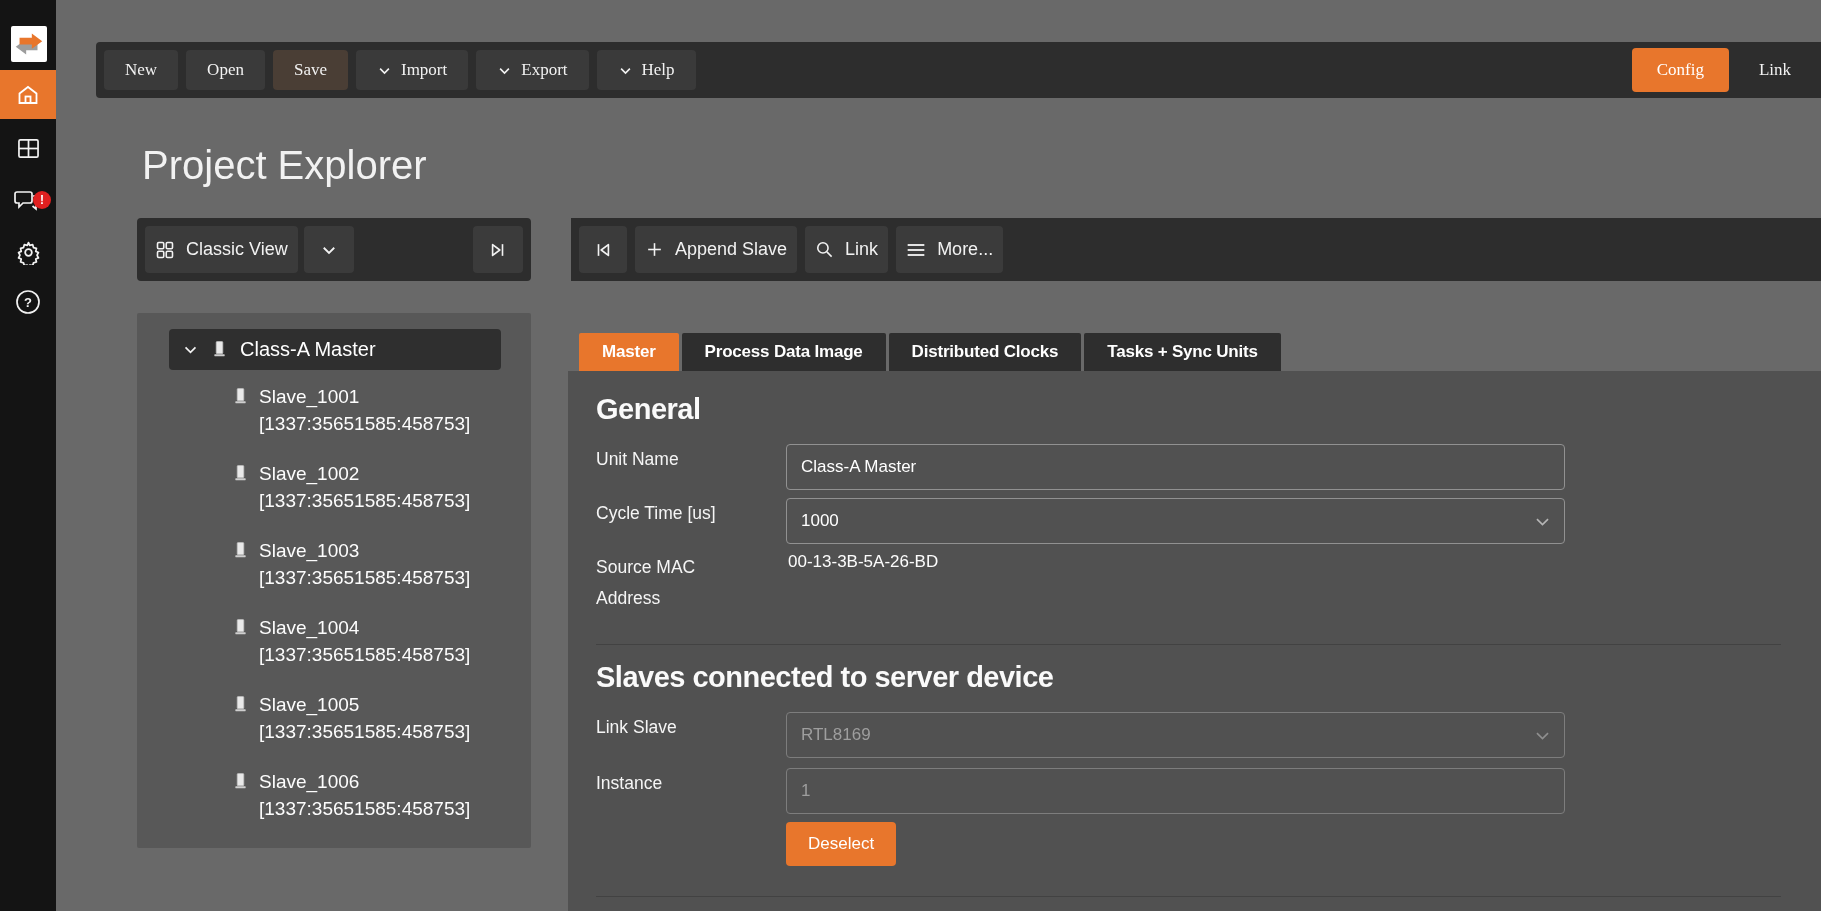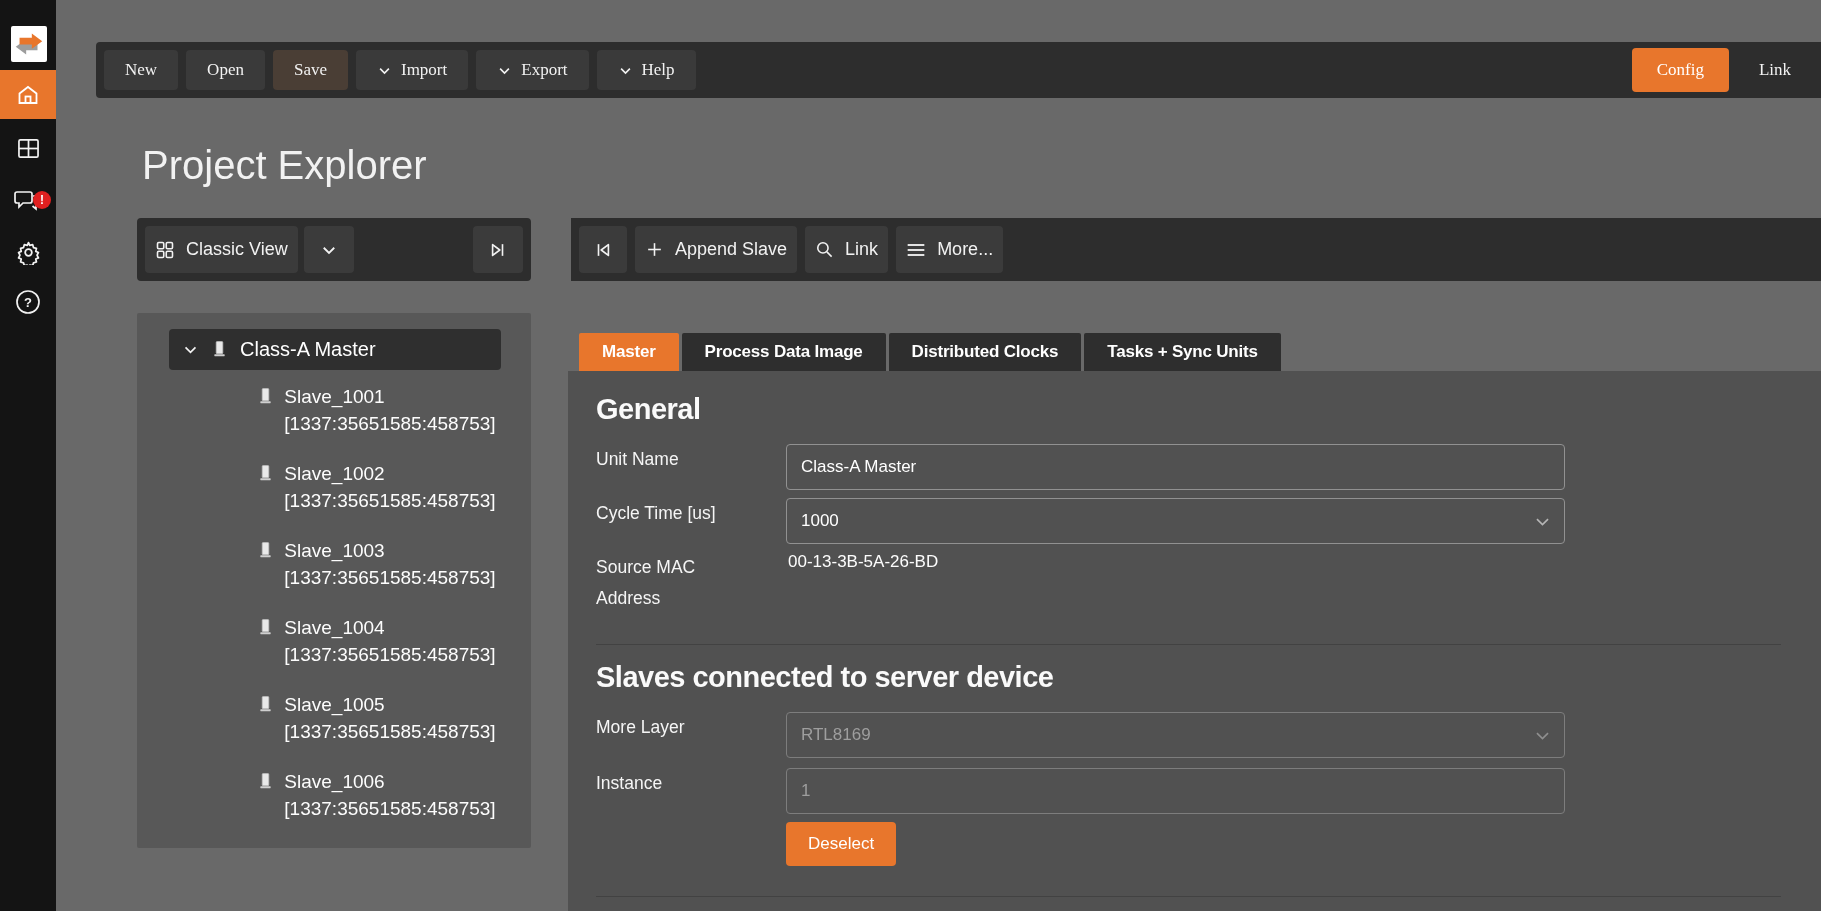--- a/index.html
+++ b/index.html
@@ -41,21 +41,21 @@
                   display:flex; align-items:center; gap:6px; padding:0 8px; }
   .panel-btn { height:47px; background:#3b3b3b; border:none; border-radius:4px; color:#f2f2f2; font-size:18px;
                display:flex; align-items:center; justify-content:center; gap:11px; padding:0 10px; cursor:pointer; font-family:inherit; }
   .panel-btn.icon-only { width:50px; padding:0; }
   .push-right { margin-left:auto; }
 
   .tree-panel { position:absolute; left:137px; top:313px; width:394px; height:535px; background:#585858; border-radius:2px; }
   .master-row { position:absolute; left:32px; top:16px; width:332px; height:41px; background:#2f2f2f; border-radius:4px;
                 display:flex; align-items:center; gap:13px; padding:0 13px; font-size:20px; cursor:pointer; }
   .tree-items { position:absolute; left:96px; top:70px; right:10px; }
-  .tree-item { display:flex; gap:11px; margin-bottom:23px; cursor:pointer;justify-content:center; }
+  .tree-item { display:flex; gap:11px; margin-bottom:23px; cursor:pointer; }
   .tree-item .txt { font-size:19px; line-height:27px; color:#fdfdfd; }
   .dev-icon { margin-top:4px; flex-shrink:0; }
 
   
   .right-toolbar { position:absolute; left:571px; top:218px; right:0; height:63px; background:#2d2d2d;
                    display:flex; align-items:center; gap:8px; padding:0 8px; }
   .right-toolbar .panel-btn.icon-only { width:48px; }
 
   
   .tabs { position:absolute; left:579px; top:333px; display:flex; gap:3px; z-index:2; }
@@ -333,21 +333,21 @@
   <div class="form-row" style="margin-top:6px">
     <div class="form-label"><span>Source MAC Address</span></div>
     <div class="static-value">00-13-3B-5A-26-BD</div>
   </div>
 
   <hr class="divider">
 
   <h2 class="section-heading mt16">Slaves connected to server device</h2>
 
   <div class="form-row" style="margin-bottom:10px">
-    <div class="form-label">More Layer</div>
+    <div class="form-label">Link Slave</div>
     <div class="field disabled">
       <span>RTL8169</span>
       <svg class="chev" width="19" height="19" viewBox="0 0 24 24" fill="none" stroke="currentColor" stroke-width="2">
           <polyline points="5 9 12 16 19 9"></polyline>
         </svg>
     </div>
   </div>
 
   <div class="form-row">
     <div class="form-label">Instance</div>

